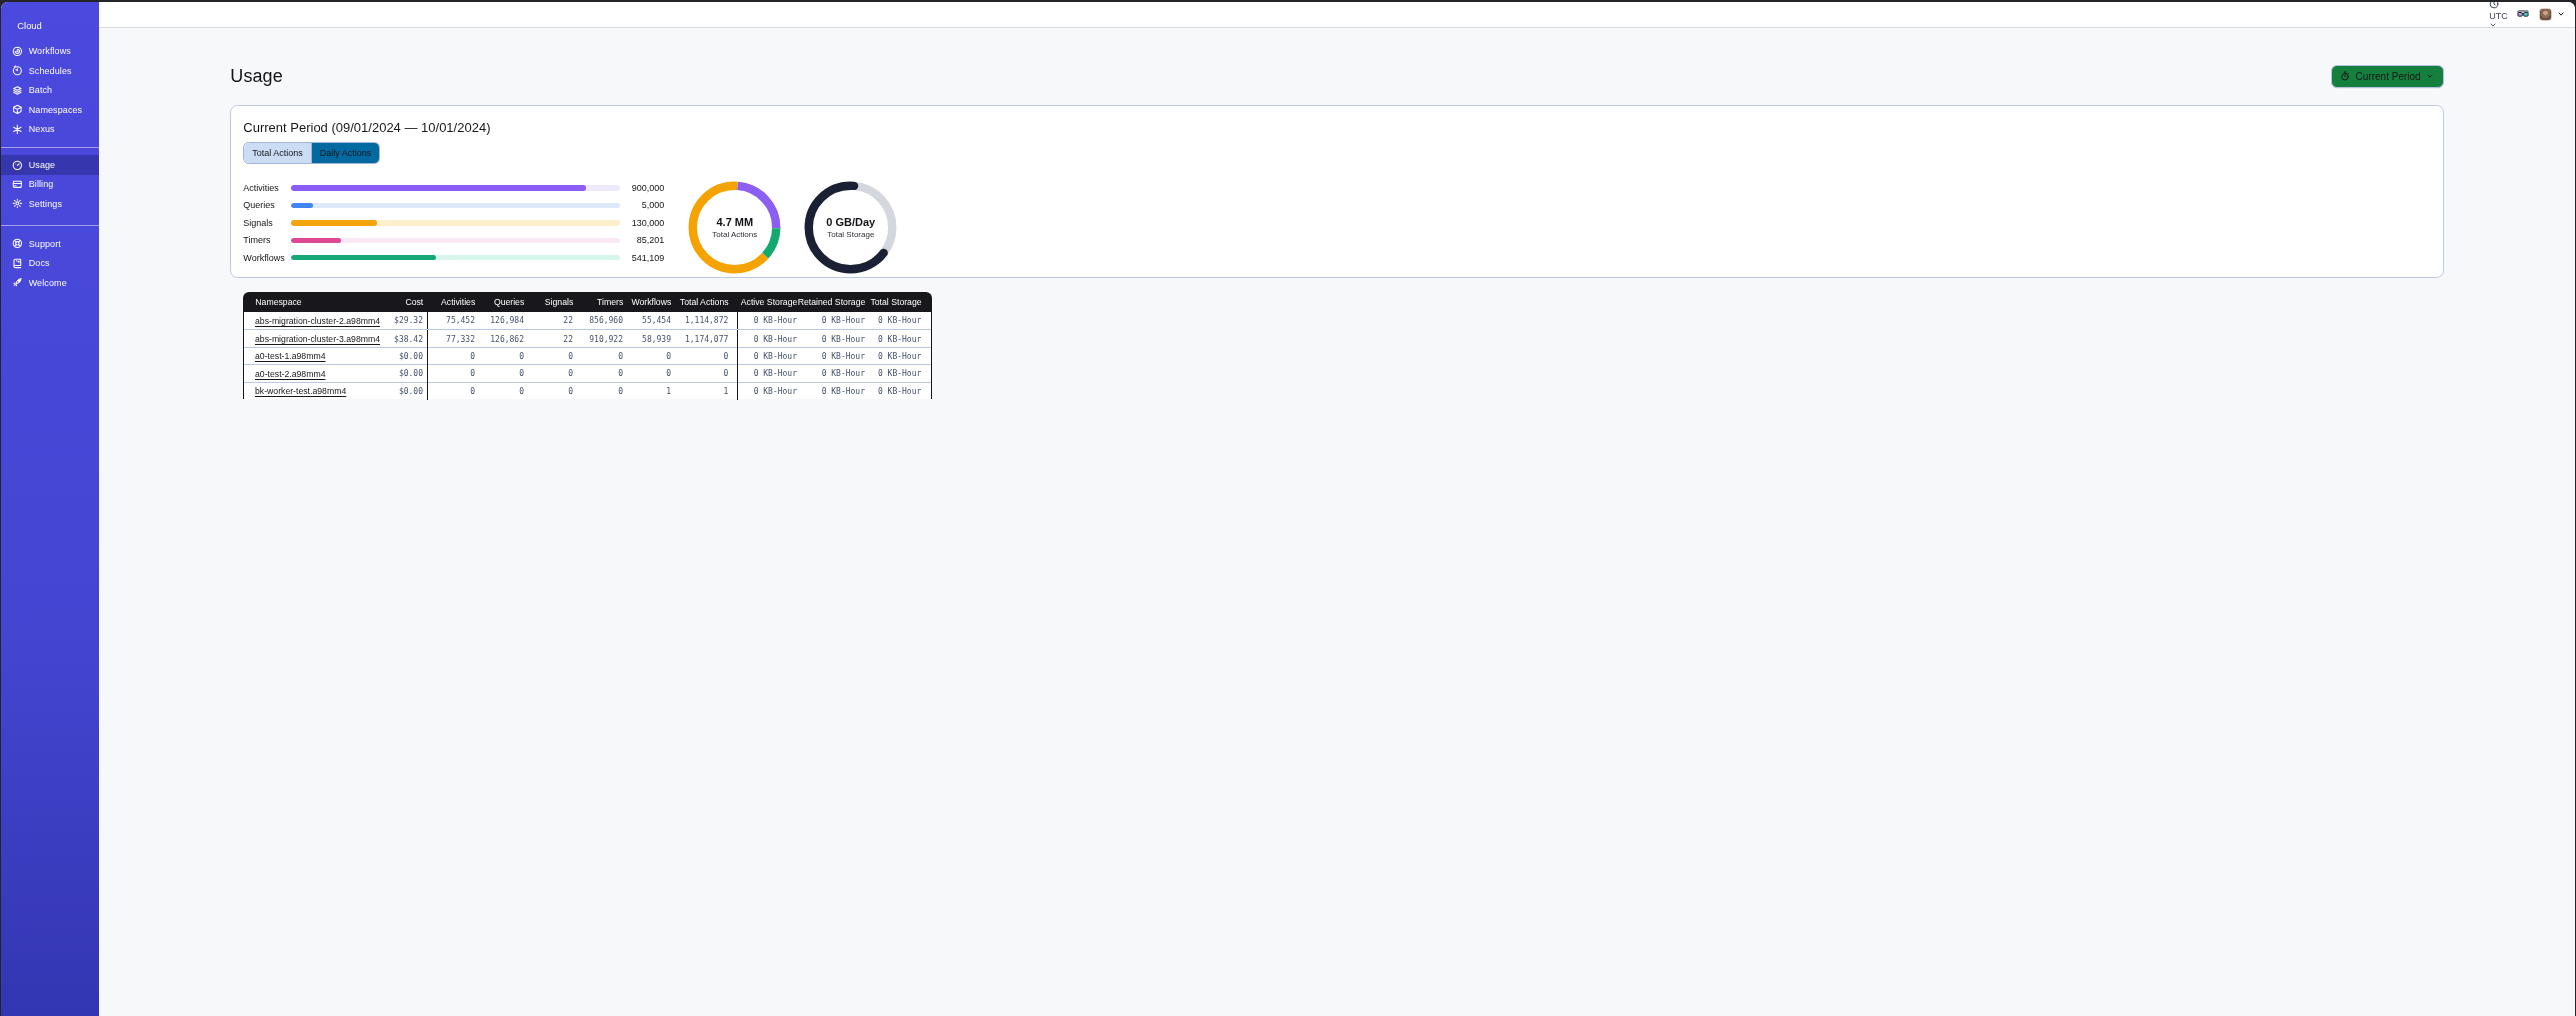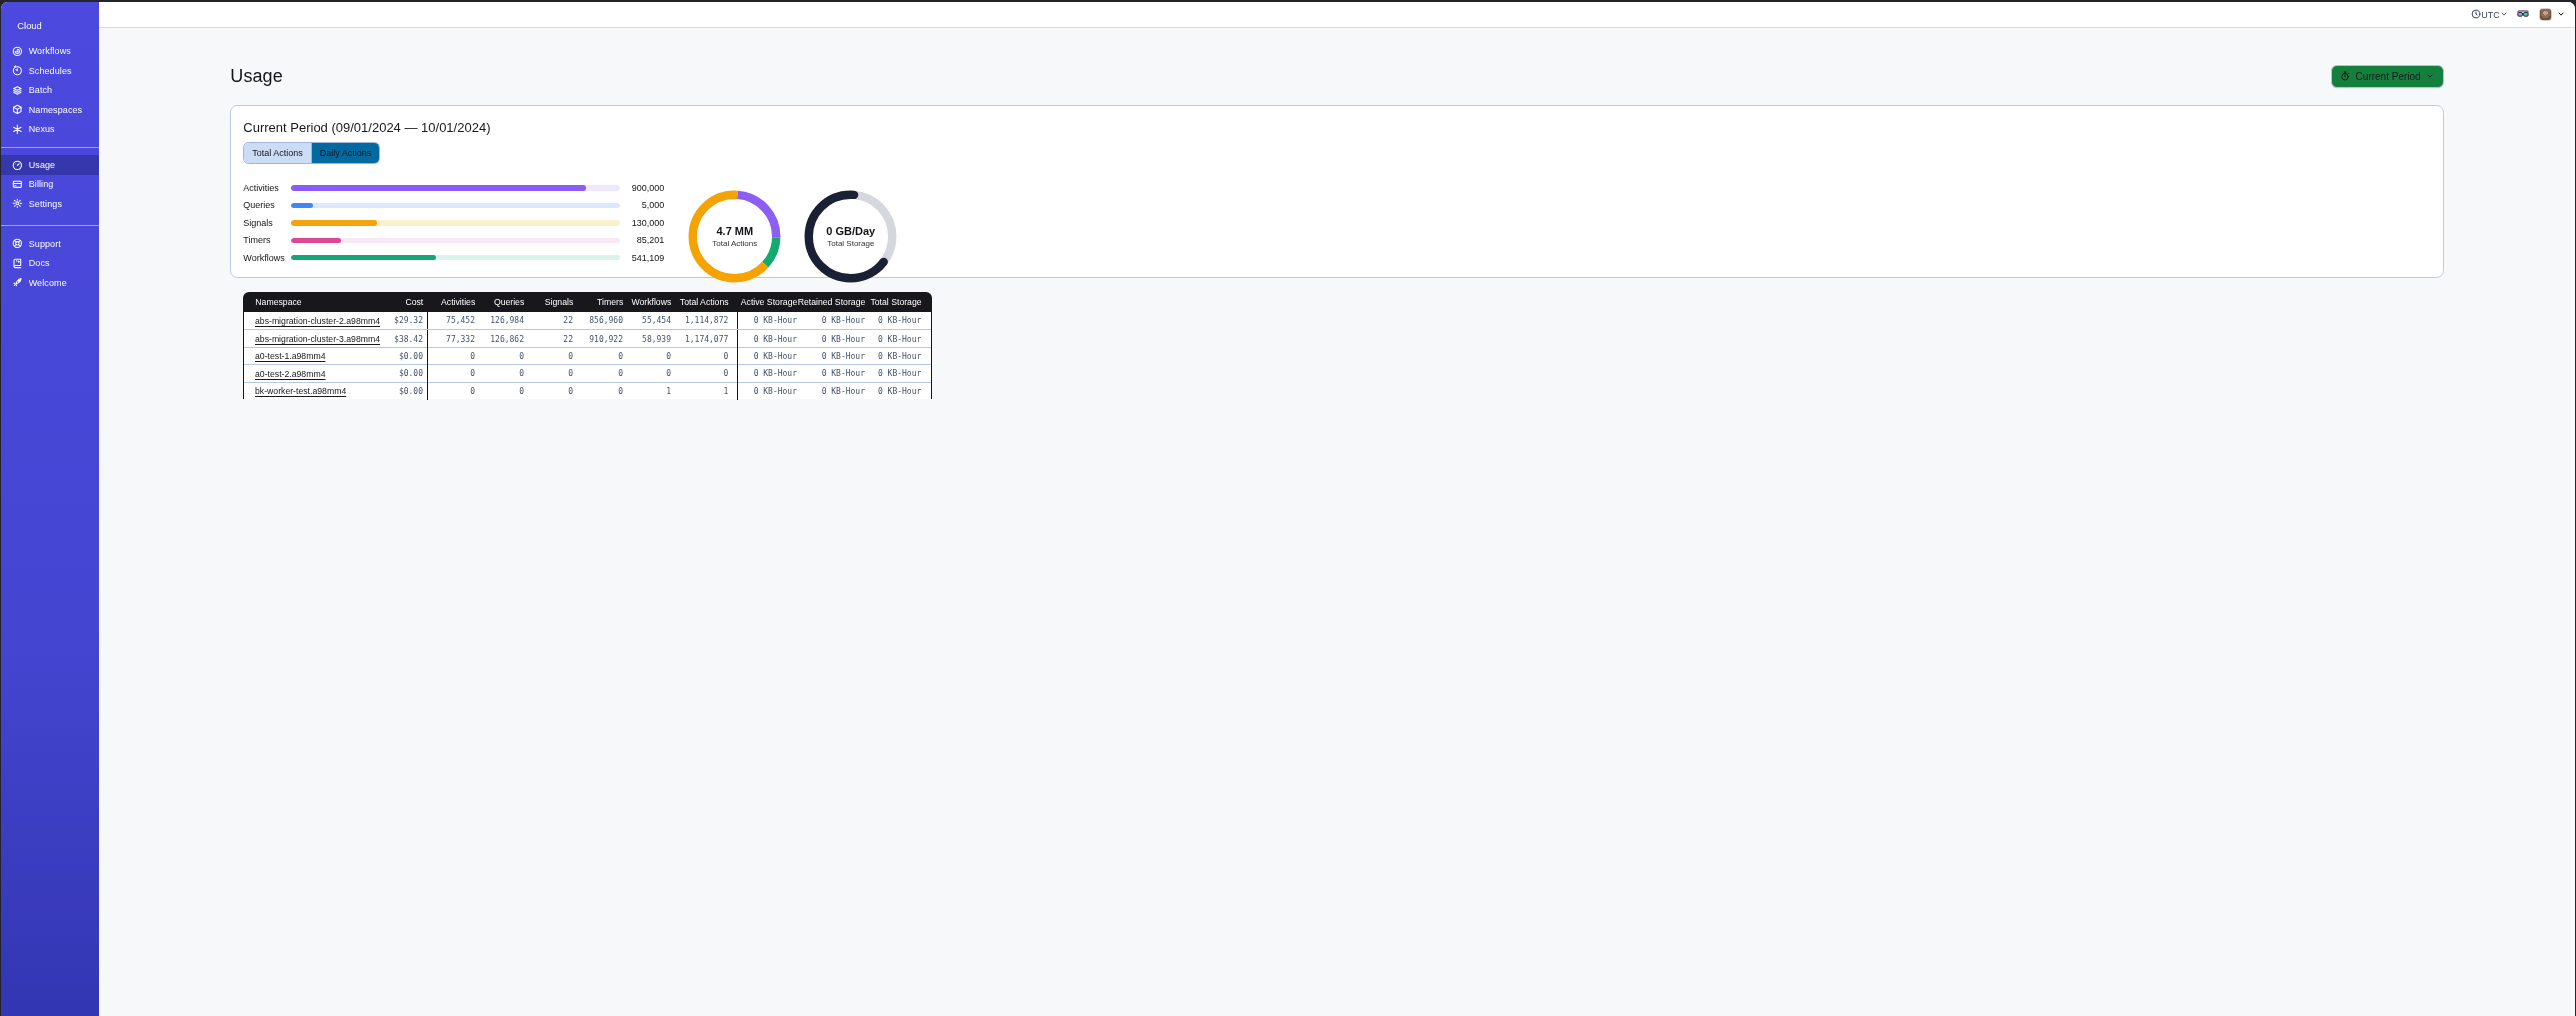--- a/index.html
+++ b/index.html
@@ -20,21 +20,21 @@
   .side-item.selected { background:rgba(10,12,70,.30); }
   .side-brand { display:flex; align-items:flex-end; gap:6px; height:19px; margin:10px 0 9.4px; padding:0 8px 0 10px; font-size:9.4px; font-weight:500; }
   .side-brand .spacer { flex:1; }
   .side-divider { height:0.7px; background:rgba(230,233,244,.55); margin:6.7px 0; }
   .side-group { padding:1.3px 0; }
 
   
   #topbar { position:absolute; left:98px; right:0; top:0; height:26px; background:#fff;
             border-bottom:0.7px solid #D8DAE1; display:flex; align-items:center;
             justify-content:flex-end; gap:9.4px; padding-right:9.4px; z-index:4; }
-  .tz { display:flex; align-items:center; gap:0; font-size:9px; color:#3C4557; cursor:pointer; }
+  .tz { display:flex; align-items:flex-start; gap:0; font-size:9px; color:#3C4557; cursor:pointer;flex-direction:column; }
   #avatar { width:13.4px; height:13.4px; border-radius:3.4px; cursor:pointer;
             background:radial-gradient(circle at 50% 38%, #C9A08B 0 26%, #8C6B55 27% 56%, #6E4F3E 57% 100%);
             border:0.7px solid #d6cfc6; }
   .caret { display:flex; align-items:center; cursor:pointer; }
 
   
   #content { position:absolute; left:98px; right:0; top:27px; bottom:0; }
   #page-head { display:flex; align-items:center; justify-content:space-between;
                margin:36px 131px 0 131px; }
   #page-title { font-size:18px; font-weight:500; color:#141519; letter-spacing:0.1px; }
@@ -53,21 +53,21 @@
   .tab.selected { background:#CBDCF5; }
   .tab + .tab { border-left:0.7px solid #A3B4D8; }
 
   #bar-rows { position:absolute; left:12px; top:73px; width:422px; }
   .bar-row { display:flex; align-items:center; height:17.4px; }
   .bar-label { width:48px; font-size:9px; color:#131418; }
   .bar-track { width:329px; height:5.4px; border-radius:2.7px; position:relative; overflow:hidden; }
   .bar-fill { position:absolute; left:0; top:0; bottom:0; border-radius:2.7px; }
   .bar-value { width:44px; text-align:right; font-size:9px; color:#131418; }
 
-  .donut { position:absolute; width:101px; height:101px; top:80px; }
+  .donut { position:absolute; width:101px; height:101px; top:71px; }
   #donut-actions { left:453px; }
   #donut-storage { left:569px; }
   .donut svg { position:absolute; inset:0; }
   .donut-center { position:absolute; inset:0; display:flex; flex-direction:column;
                   align-items:center; justify-content:center; gap:2px; }
   .donut-value { font-size:11px; font-weight:600; color:#131418; }
   .donut-label { font-size:8px; color:#2E3036; }
 
   
   #usage-table { position:absolute; left:144px; top:263px; width:689px; }

